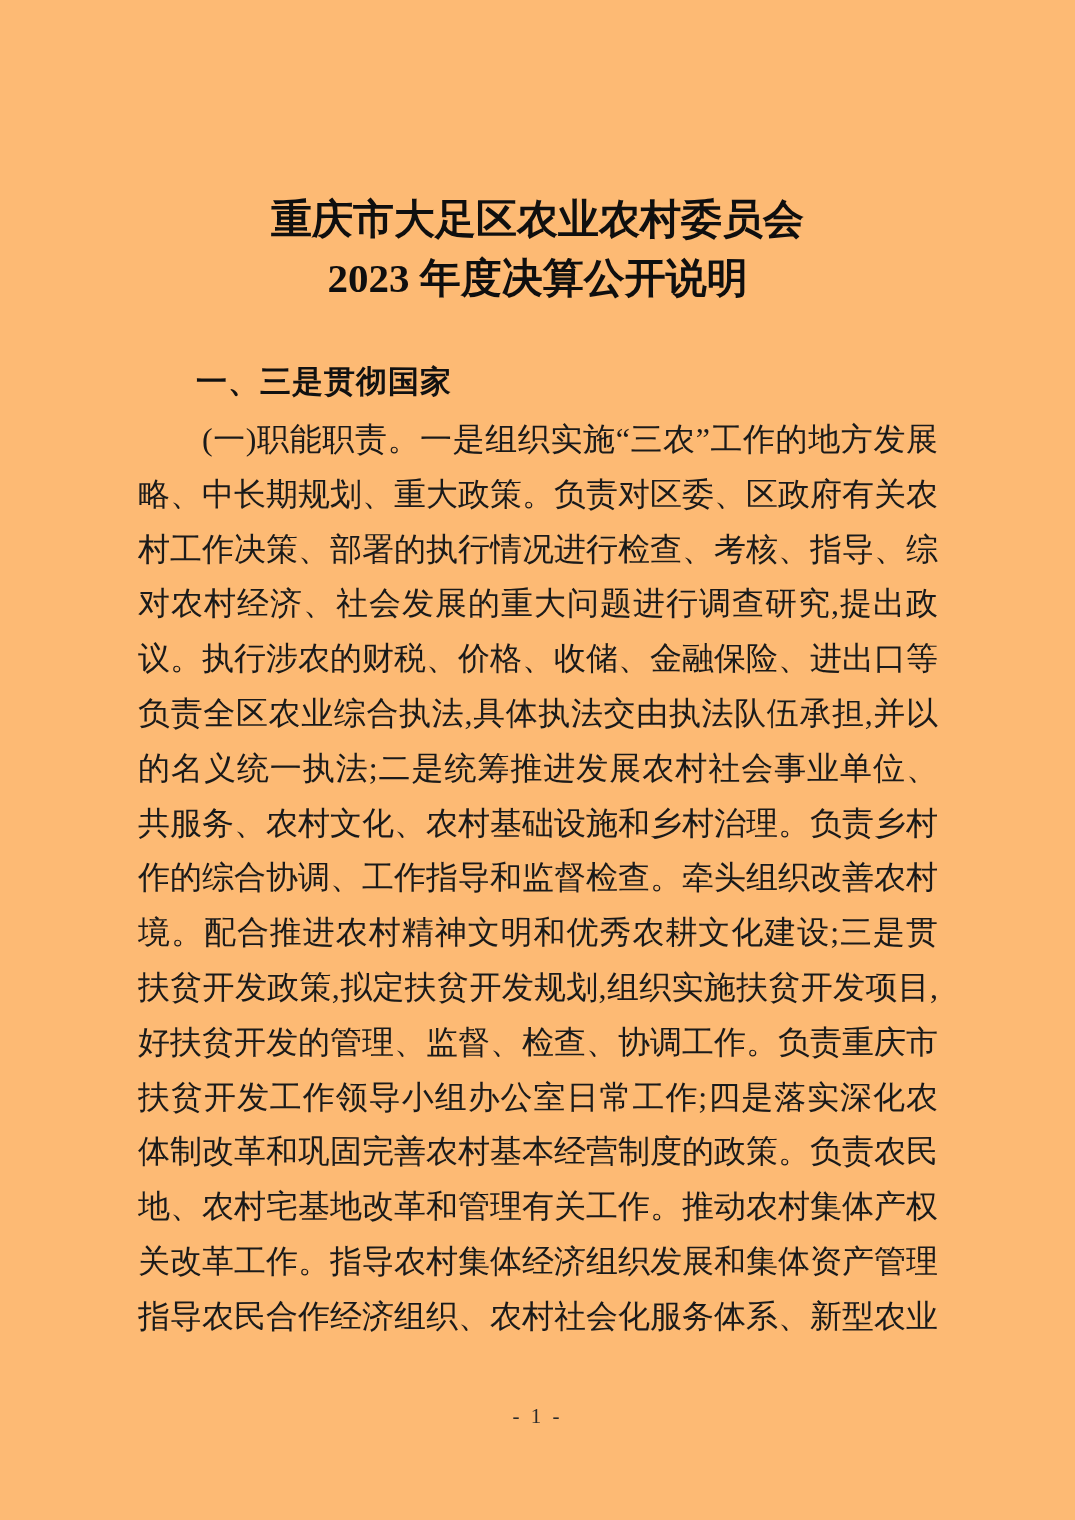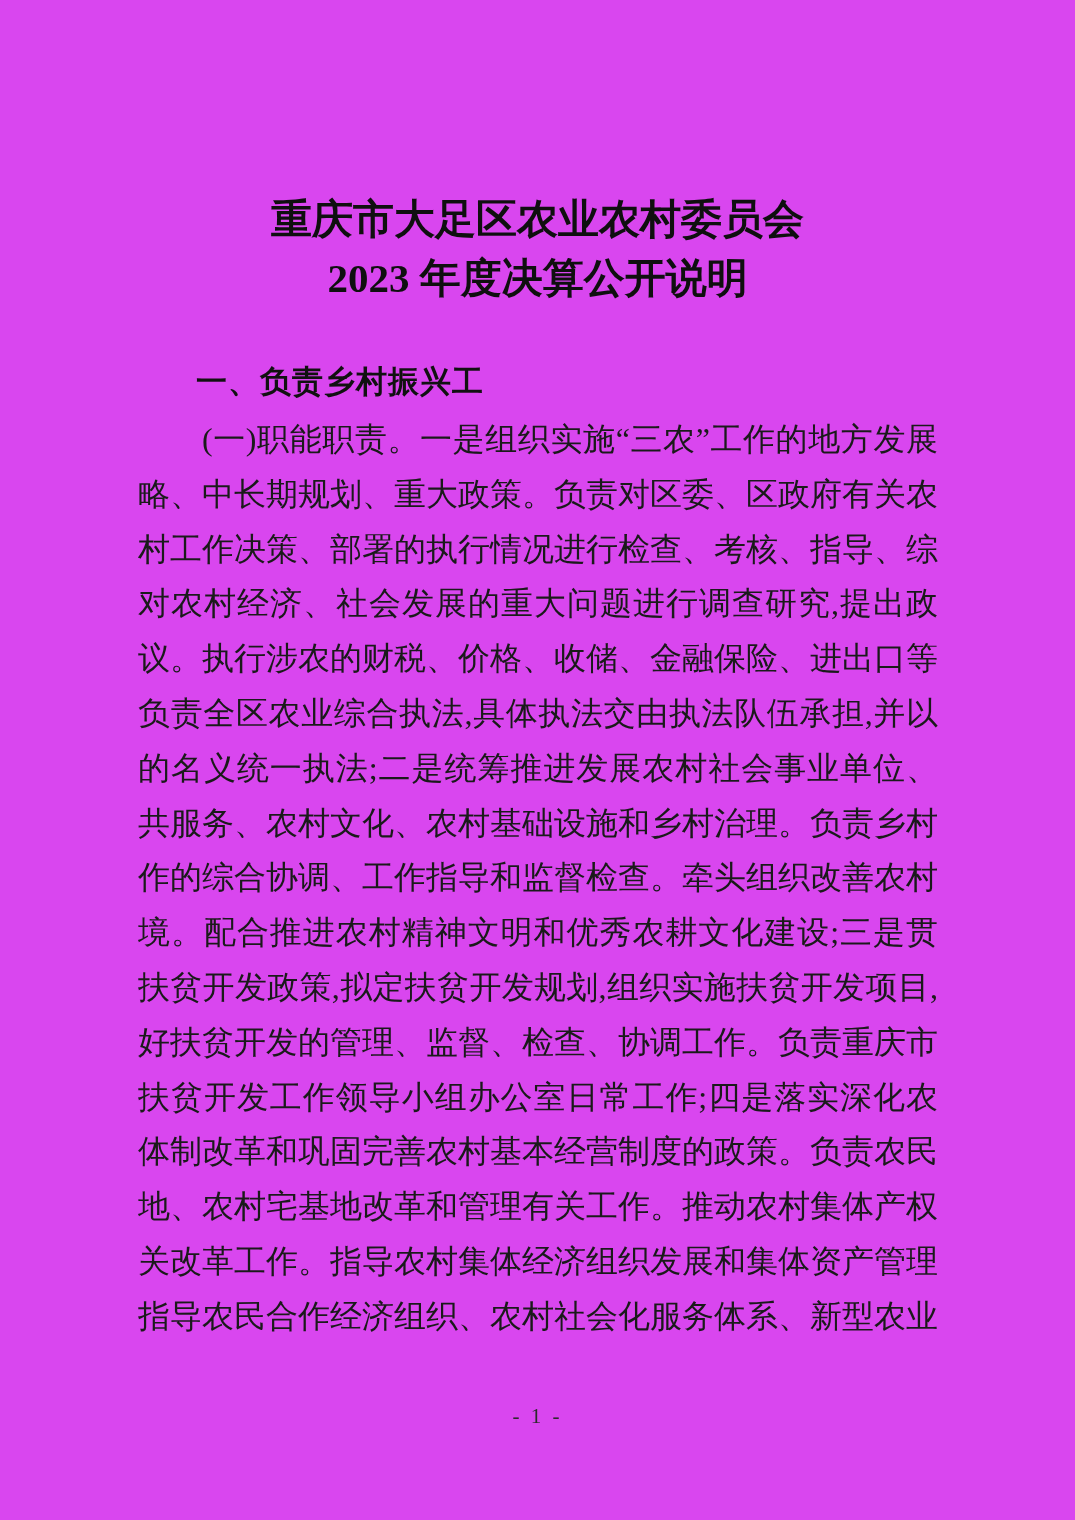--- a/index.html
+++ b/index.html
@@ -4,21 +4,21 @@
 <style>
   html, body {
     margin: 0;
     padding: 0;
     background: #ffffff;
   }
   .page {
     position: relative;
     width: 1075px;
     height: 1520px;
-    background: #d946ef;
+    background: #fdba74;
     color: #141414;
     overflow: hidden;
   }
   
   .doc-title {
     position: absolute;
     top: 190px;
     left: 0;
     width: 100%;
     text-align: center;
@@ -86,21 +86,21 @@
 <body>
 
 <div class="page">
 
   <header class="doc-title">
     <div class="title-line">重庆市大足区农业农村委员会</div>
     <div class="title-line">2023 年度决算公开说明</div>
   </header>
 
   <main class="doc-body">
-    <h2 class="section-heading">一、负责乡村振兴工</h2>
+    <h2 class="section-heading">一、三是贯彻国家</h2>
 
     <div class="paragraph">
         <div class="body-line indent">(一)职能职责。一是组织实施“三农”工作的地方发展战</div>
         <div class="body-line">略、中长期规划、重大政策。负责对区委、区政府有关农业、农</div>
         <div class="body-line">村工作决策、部署的执行情况进行检查、考核、指导、综合协调;</div>
         <div class="body-line">对农村经济、社会发展的重大问题进行调查研究,提出政策性建</div>
         <div class="body-line">议。执行涉农的财税、价格、收储、金融保险、进出口等政策。</div>
         <div class="body-line">负责全区农业综合执法,具体执法交由执法队伍承担,并以部门</div>
         <div class="body-line">的名义统一执法;二是统筹推进发展农村社会事业单位、农村公</div>
         <div class="body-line">共服务、农村文化、农村基础设施和乡村治理。负责乡村振兴工</div>

